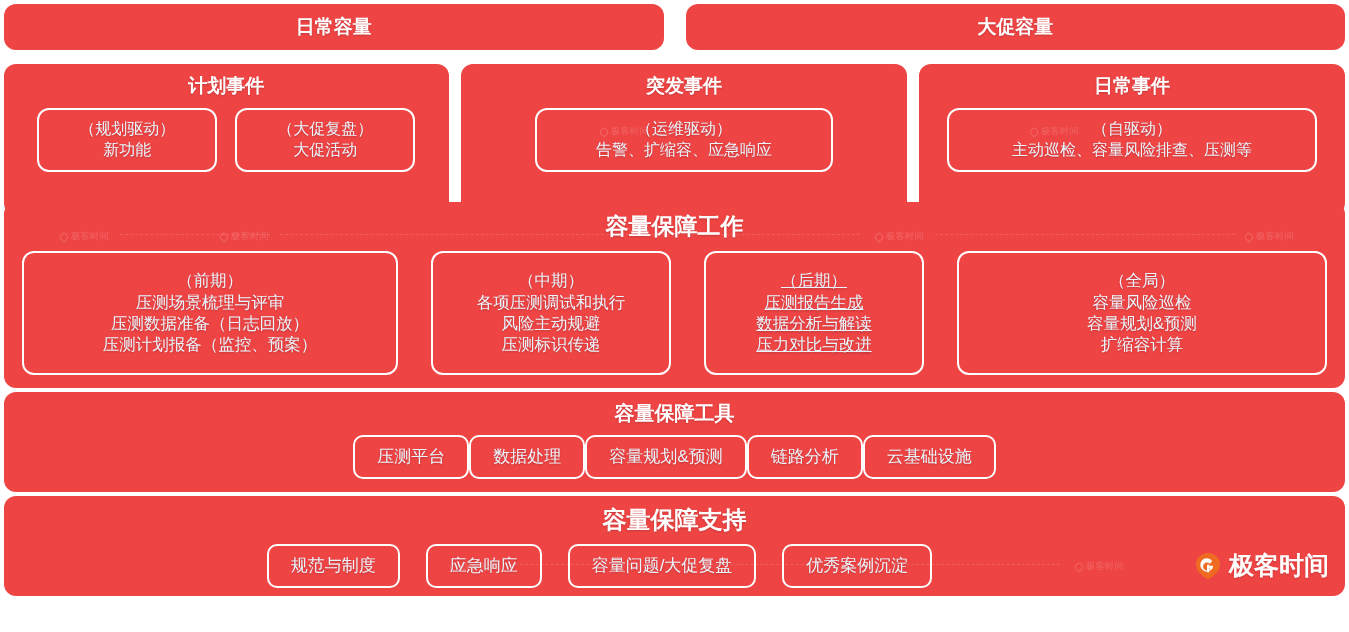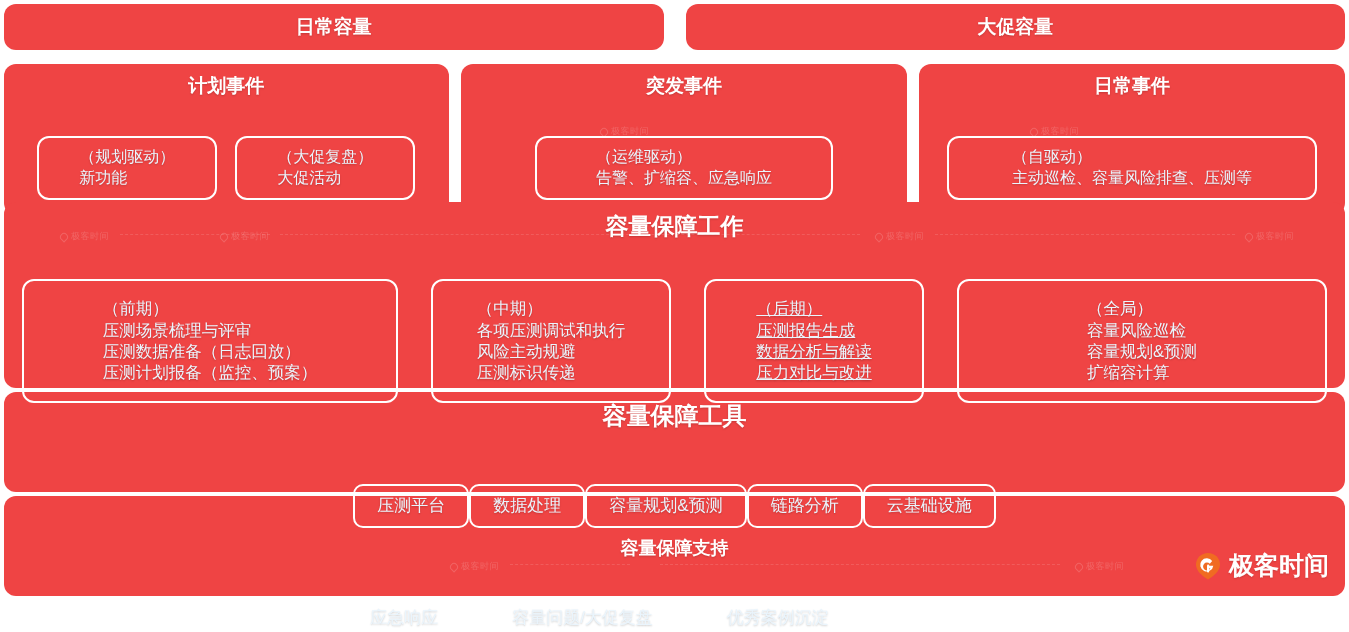--- a/index.html
+++ b/index.html
@@ -63,30 +63,30 @@
     color: #ffffff;
     font-weight: bold;
     text-align: center;
     text-shadow: 0 1px 2px rgba(0,0,0,0.18);
   }
 
   .pill {
     border: 2px solid #ffffff;
     border-radius: 12px;
     color: #eaf5fd;
+    text-align: center;
     display: flex;
     align-items: center;
     justify-content: center;
     line-height: 1.30;
     white-space: pre-line;
     text-shadow: 0 1px 2px rgba(0,0,0,0.20);
     background: transparent;
     position: relative;
     z-index: 6;
-    margin-top: 28px;
   }
 
   
   .row1 {
     display: flex;
     gap: 22px;
     padding: 0 4px;
     height: 46px;
   }
   .row1 .band {
@@ -159,42 +159,42 @@
 
   
   .row4 {
     padding: 12px 4px 0 4px;
     height: 104px;
   }
   .row4 .band {
     height: 100px;
     padding: 8px 0 0 0;
   }
-  .row4 .band-title { font-size: 24px; margin-bottom: 24px; }
+  .row4 .band-title { font-size: 20px; margin-bottom: 8px; }
   .row4 .pill-row {
     display: flex;
     justify-content: center;
   }
   .row4 .pill {
     height: 44px;
     font-size: 17px;
     padding: 0 22px;
     border-radius: 10px;
   }
 
   
   .row5 {
     padding: 12px 4px 0 4px;
     height: 108px;
   }
   .row5 .band {
     height: 100px;
     padding: 8px 0 0 0;
   }
-  .row5 .band-title { font-size: 18px; margin-bottom: 8px; margin-top: 32px; }
+  .row5 .band-title { font-size: 24px; margin-bottom: 8px; }
   .row5 .pill-row {
     display: flex;
     gap: 26px;
     justify-content: center;
     padding-right: 150px;
   }
   .row5 .pill {
     height: 44px;
     font-size: 17px;
     padding: 0 22px;
@@ -342,20 +342,21 @@
         <div class="pill">链路分析</div>
         <div class="pill">云基础设施</div>
       </div>
     </div>
   </div>
 
   <div class="row5">
     <div class="band">
       <div class="band-title">容量保障支持</div>
       <div class="pill-row">
+        <div class="pill">规范与制度</div>
         <div class="pill">应急响应</div>
         <div class="pill">容量问题/大促复盘</div>
         <div class="pill">优秀案例沉淀</div>
       </div>
 
       <div class="brand">
         <div class="brand-mark">
           <svg width="30" height="30" viewBox="0 0 30 30" aria-hidden="true">
             <path d="M15 2 C8.4 2 3 7.1 3 13.3 c0 5.2 3.9 9.6 8.2 12.6 L15 28.5 l3.8 -2.6 C23.1 22.9 27 18.5 27 13.3 C27 7.1 21.6 2 15 2 z" fill="#f06b22"></path>
             <path d="M19.2 10.1 a6.6 6.6 0 1 0 1.1 4.6 h-5.0 v2.6 h2.1 a3.9 3.9 0 1 1 -0.6 -4.5 z" fill="#ffffff"></path>

